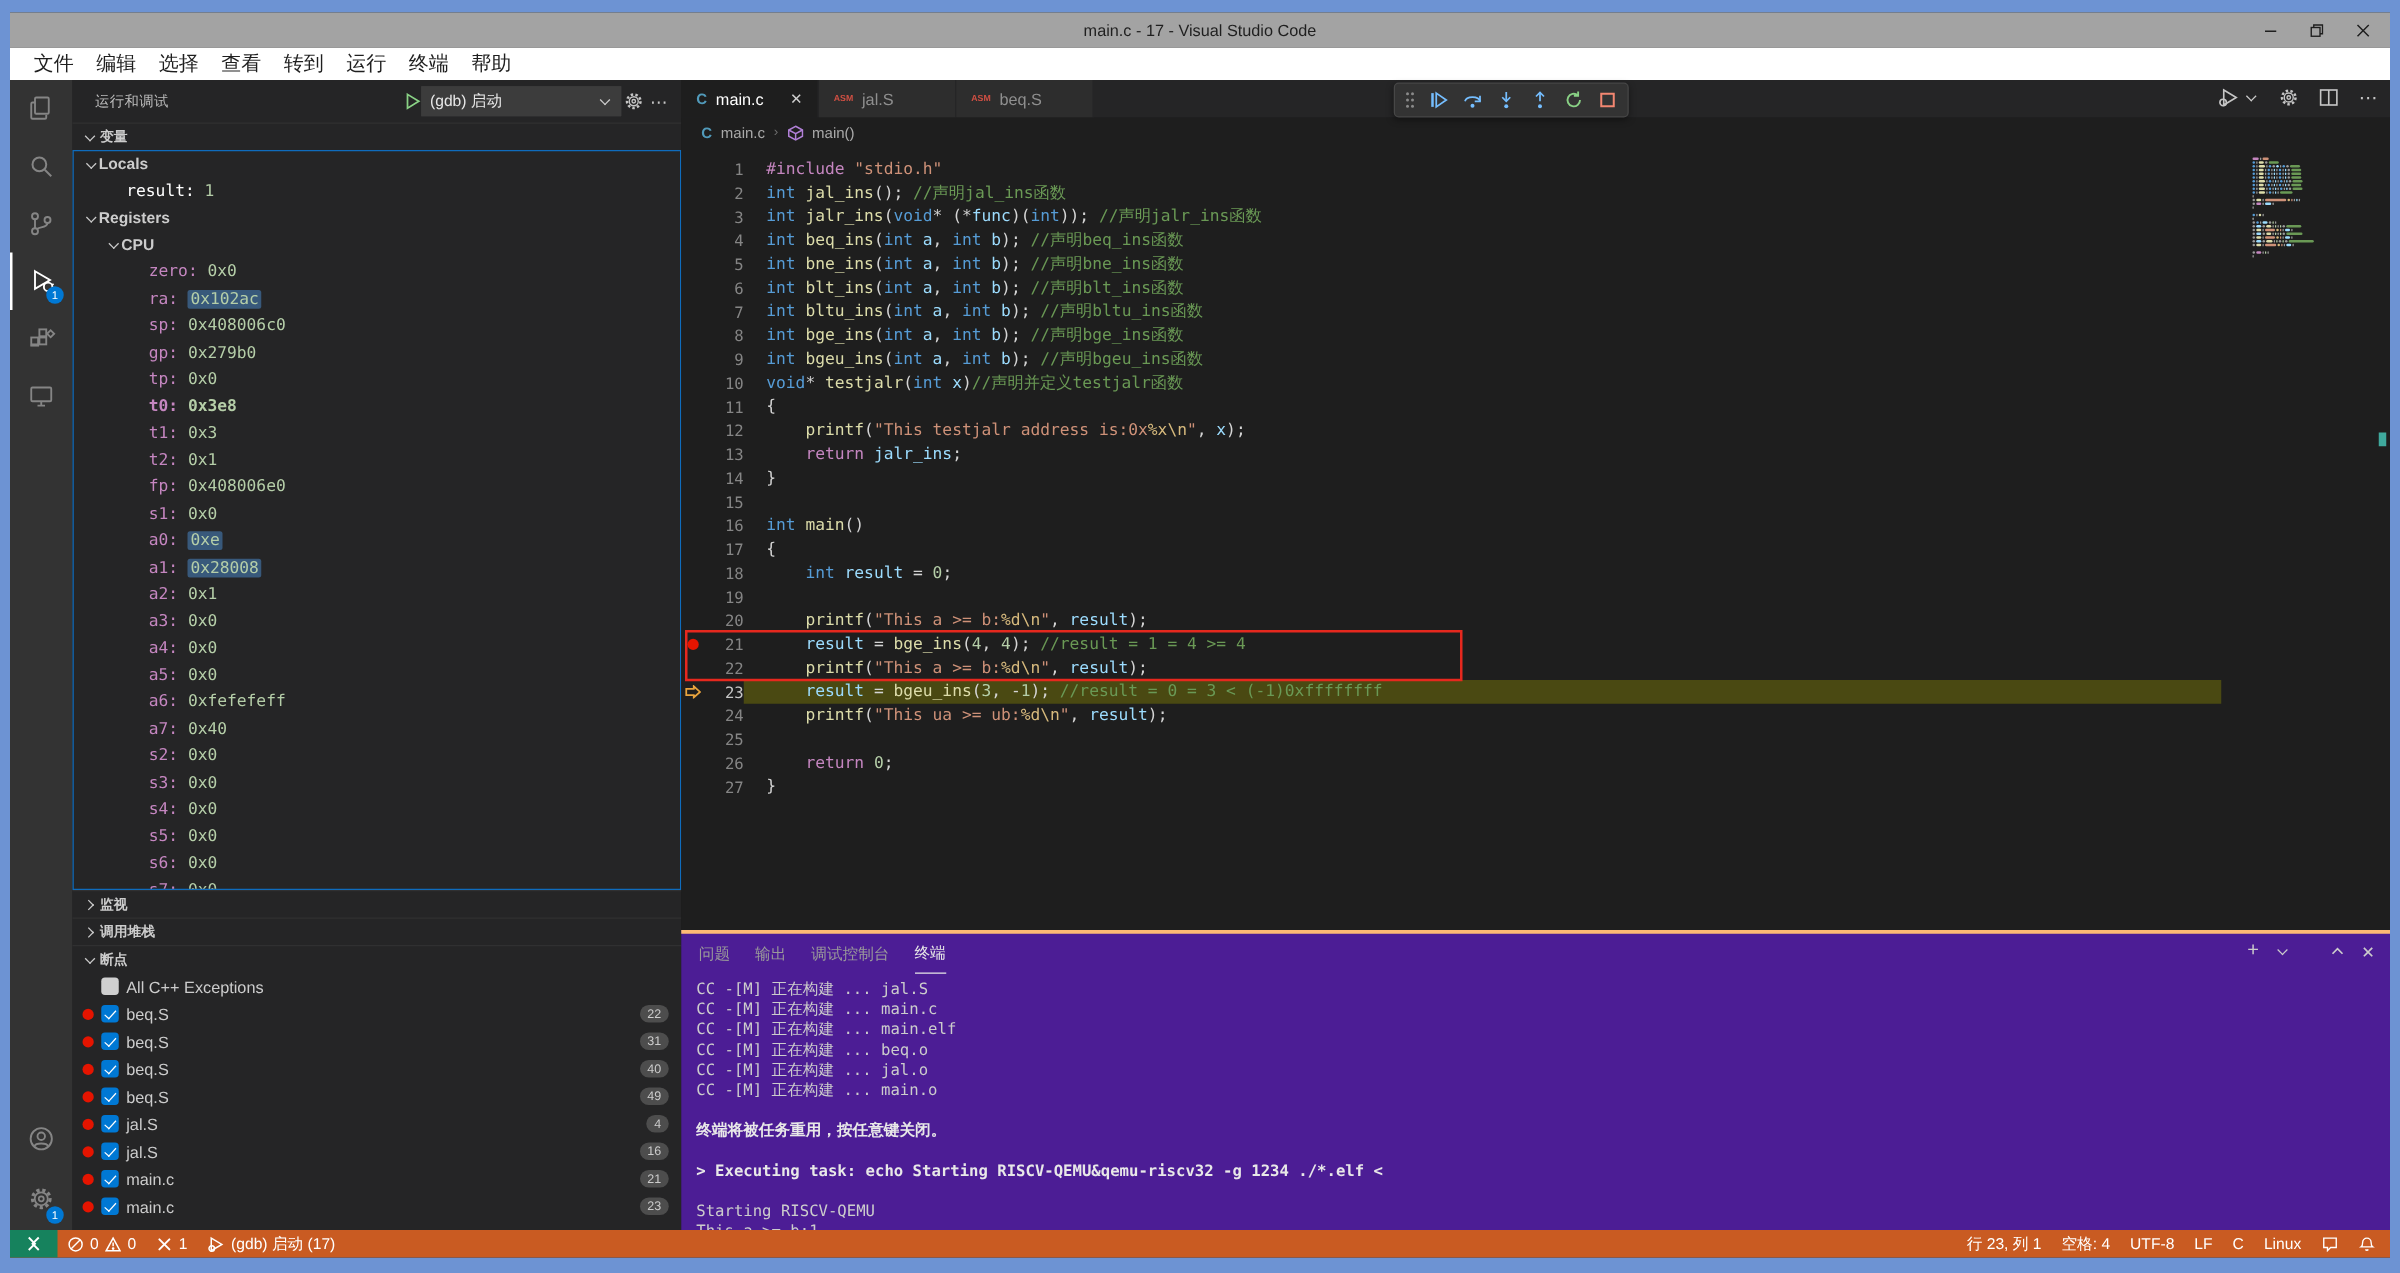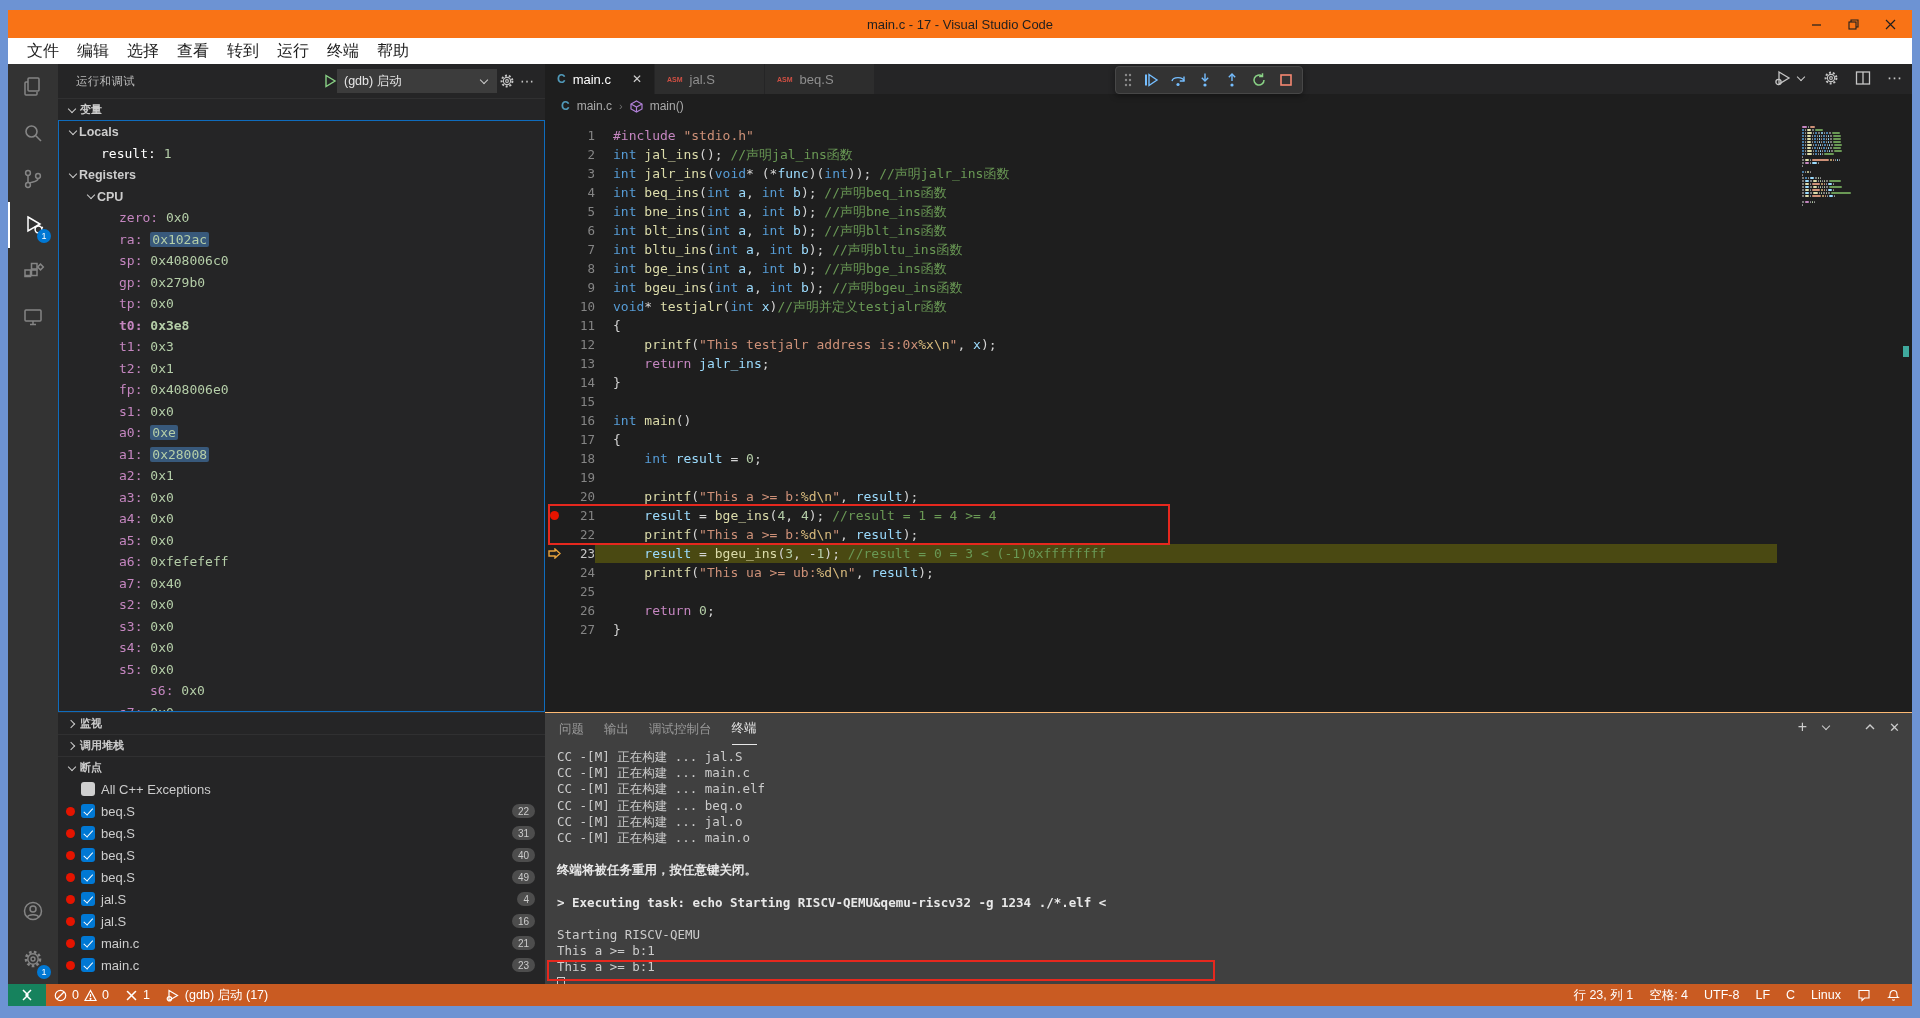--- a/index.html
+++ b/index.html
@@ -2,21 +2,21 @@
 <html><head>
 <meta charset="utf-8">
 <style>
   *{margin:0;padding:0;box-sizing:border-box}
   html,body{width:1920px;height:1018px;overflow:hidden}
   body{font-family:"Liberation Sans",sans-serif;background:#6d93d3}
   .desktop{position:relative;width:1920px;height:1018px;background:#6d93d3}
   .window{position:absolute;left:8px;top:10px;right:8px;bottom:12px;background:#1e1e1e;display:flex;flex-direction:column}
 
   
-  .titlebar{height:28px;background:#f97316;position:relative;display:flex;align-items:center;flex:none}
+  .titlebar{height:28px;background:#a3a3a3;position:relative;display:flex;align-items:center;flex:none}
   .title{position:absolute;left:0;right:0;text-align:center;font-size:13px;color:#1f1f1f}
   .win-controls{margin-left:auto;display:flex;align-items:center;gap:26px;padding-right:16px;z-index:2}
   .win-controls svg{display:block}
   .menubar{height:26px;background:#ffffff;display:flex;align-items:center;padding-left:10px;flex:none}
   .menu-item{font-size:16px;color:#1f1f1f;padding:3px 9px;cursor:default}
 
   .body{flex:1;display:flex;min-height:0}
 
   
   .activitybar{width:50px;background:#333333;display:flex;flex-direction:column;align-items:center;flex:none}
@@ -80,21 +80,21 @@
   .sg-pl{color:#d4d4d4}.sg-kw{color:#569cd6}.sg-ctrl{color:#c586c0}.sg-fn{color:#dcdcaa}
   .sg-str{color:#ce9178}.sg-num{color:#b5cea8}.sg-com{color:#6a9955}.sg-var{color:#9cdcfe}.sg-esc{color:#d7ba7d}
   .redbox{position:absolute;border:2px solid #e6281e;pointer-events:none;z-index:8}
   .redbox.ed{left:3px;top:386px;width:622px;height:41px}
   .minimap{position:absolute;right:46px;top:8px;width:64px;z-index:3}
   .mm-line{height:2px;margin-bottom:1px;display:flex;gap:1px}
   .mm-seg{height:2px;border-radius:1px}
   .sb-marker{position:absolute;right:3px;top:228px;width:6px;height:11px;background:#3fa99d;z-index:4}
 
   
-  .panel{height:272px;flex:none;display:flex;flex-direction:column;border-top:1px solid #fdba74;background:#404040;position:relative;min-width:0}
+  .panel{height:240px;flex:none;display:flex;flex-direction:column;border-top:3px solid #fdba74;background:#4c1d95;position:relative;min-width:0}
   .panel-header{height:32px;display:flex;align-items:center;padding-left:14px;gap:20px;flex:none}
   .ptab{font-size:12.5px;color:#9a9a9a;height:32px;display:flex;align-items:center;text-transform:none}
   .ptab.active{color:#e7e7e7;border-bottom:1px solid #e7e7e7}
   .panel-icons{position:absolute;right:12px;top:6px;display:flex;align-items:center;gap:13px;color:#cccccc;z-index:5}
   .panel-body{flex:1;display:flex;min-height:0}
   .terminal{flex:1;position:relative;padding:4px 0 0 12px;font-family:"DejaVu Sans Mono",monospace;font-size:12.5px;color:#cccccc;overflow:hidden}
   .term-line{height:16.2px;line-height:16.2px;white-space:pre}
   .term-line.b{color:#e8e8e8;font-weight:bold}
   .term-cursor{display:inline-block;width:8px;height:14px;border:1px solid #cccccc;vertical-align:middle}
   .redbox.tm{left:2px;top:215px;width:668px;height:21px}
@@ -261,21 +261,21 @@
             <div class="tree-row" style="padding-left: 44px;"><span style="width: 16px;"></span><span><span class="reg-name">a2: </span><span class="reg-val">0x1</span></span></div>
             <div class="tree-row" style="padding-left: 44px;"><span style="width: 16px;"></span><span><span class="reg-name">a3: </span><span class="reg-val">0x0</span></span></div>
             <div class="tree-row" style="padding-left: 44px;"><span style="width: 16px;"></span><span><span class="reg-name">a4: </span><span class="reg-val">0x0</span></span></div>
             <div class="tree-row" style="padding-left: 44px;"><span style="width: 16px;"></span><span><span class="reg-name">a5: </span><span class="reg-val">0x0</span></span></div>
             <div class="tree-row" style="padding-left: 44px;"><span style="width: 16px;"></span><span><span class="reg-name">a6: </span><span class="reg-val">0xfefefeff</span></span></div>
             <div class="tree-row" style="padding-left: 44px;"><span style="width: 16px;"></span><span><span class="reg-name">a7: </span><span class="reg-val">0x40</span></span></div>
             <div class="tree-row" style="padding-left: 44px;"><span style="width: 16px;"></span><span><span class="reg-name">s2: </span><span class="reg-val">0x0</span></span></div>
             <div class="tree-row" style="padding-left: 44px;"><span style="width: 16px;"></span><span><span class="reg-name">s3: </span><span class="reg-val">0x0</span></span></div>
             <div class="tree-row" style="padding-left: 44px;"><span style="width: 16px;"></span><span><span class="reg-name">s4: </span><span class="reg-val">0x0</span></span></div>
             <div class="tree-row" style="padding-left: 44px;"><span style="width: 16px;"></span><span><span class="reg-name">s5: </span><span class="reg-val">0x0</span></span></div>
-            <div class="tree-row" style="padding-left: 64px; margin-left: 11px;"><span style="width: 16px;"></span><span><span class="reg-name">s6: </span><span class="reg-val">0x0</span></span></div>
+            <div class="tree-row" style="padding-left: 44px;"><span style="width: 16px;"></span><span><span class="reg-name">s6: </span><span class="reg-val">0x0</span></span></div>
             <div class="tree-row" style="padding-left: 44px;"><span style="width: 16px;"></span><span><span class="reg-name">s7: </span><span class="reg-val">0x0</span></span></div>
           </div>
 
       <div class="sec-header">
         <span class="chev r"></span>
         <span>监视</span>
       </div>
       <div class="sec-header">
         <span class="chev r"></span>
         <span>调用堆栈</span>

